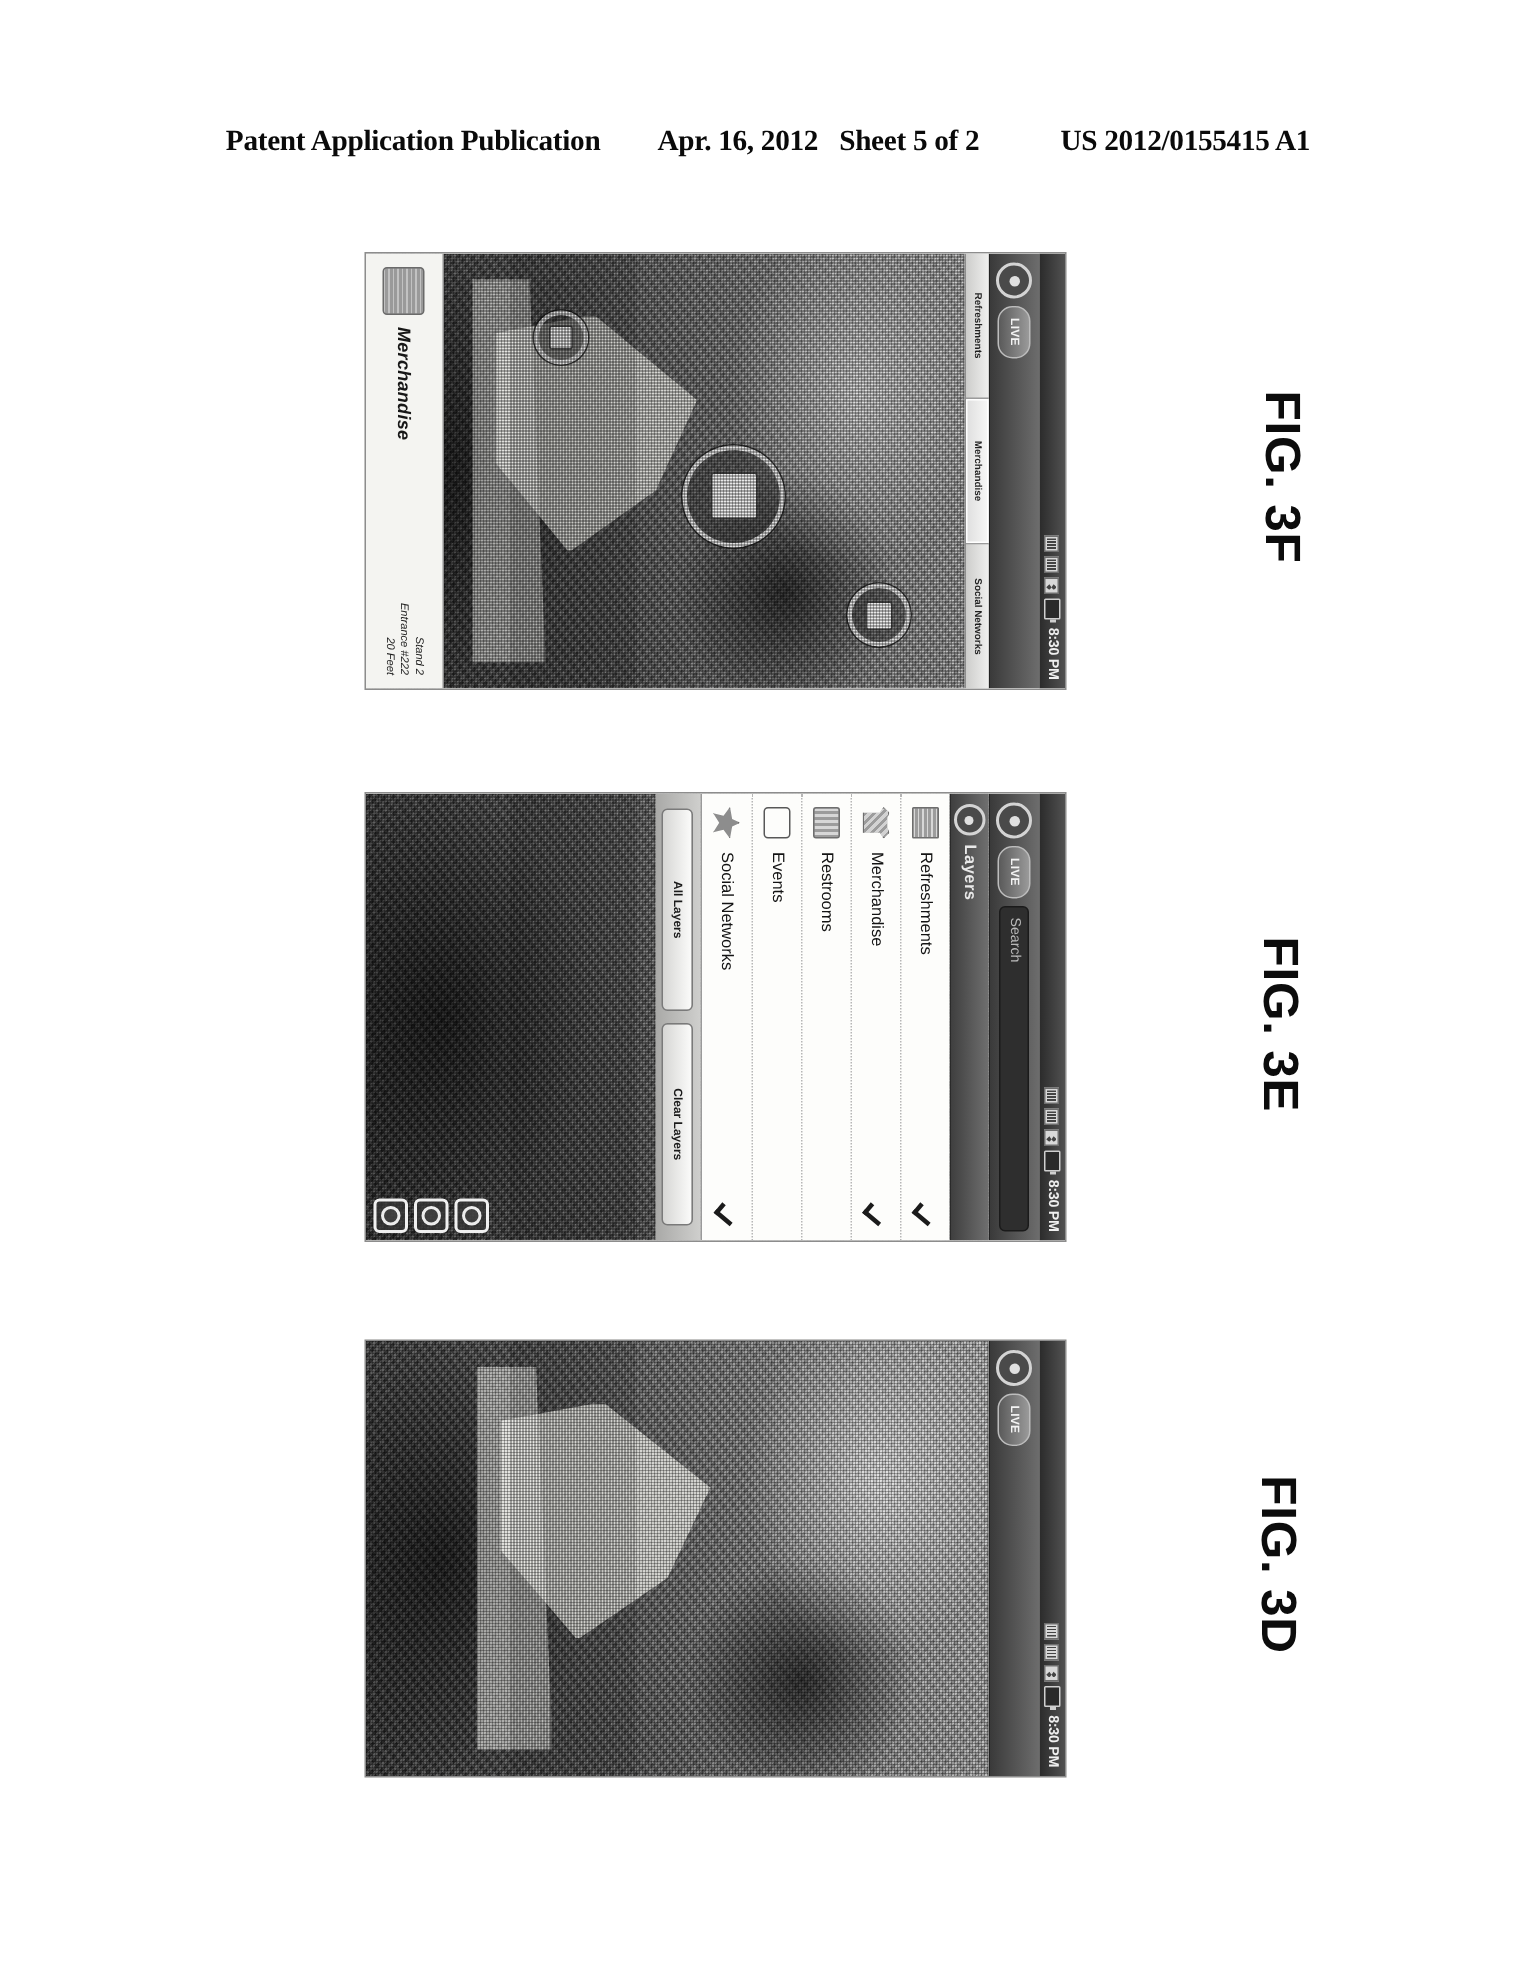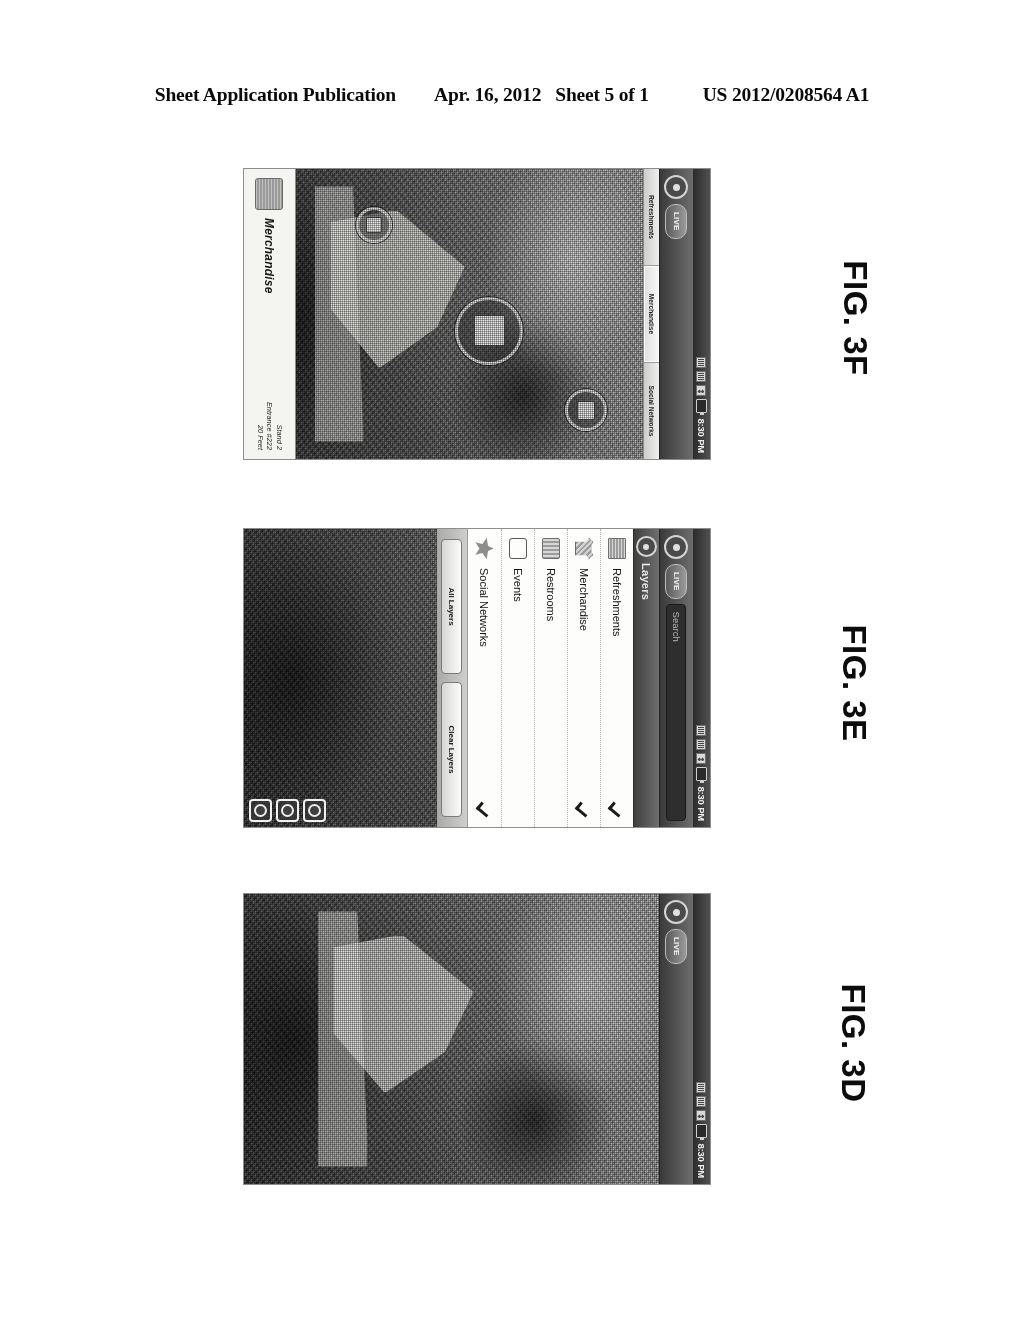--- a/index.html
+++ b/index.html
@@ -464,21 +464,21 @@
   .screen-inner {
     display: flex;
     flex-direction: column;
     height: 100%;
   }
 </style>
 </head>
 <body>
 
 <div id="page-header">
-  <span class="seg">Sheet Application Publication</span><span class="gapA"></span><span class="seg">Apr. 16, 2012</span><span class="gapB"></span><span class="seg">Sheet 5 of 1</span><span class="gapC"></span><span class="seg">US 2012/0208564 A1</span>
+  <span class="seg">Patent Application Publication</span><span class="gapA"></span><span class="seg">Apr. 16, 2012</span><span class="gapB"></span><span class="seg">Sheet 5 of 2</span><span class="gapC"></span><span class="seg">US 2012/0155415 A1</span>
 </div>
 
 <div class="figure-block" id="fig-3f">
   <div class="device-frame">
     <div class="screen-rot">
       <div class="screen-inner">
 
         <div class="statusbar">
           <div class="sb-icons">
             <span class="sb-ico bars"></span>

